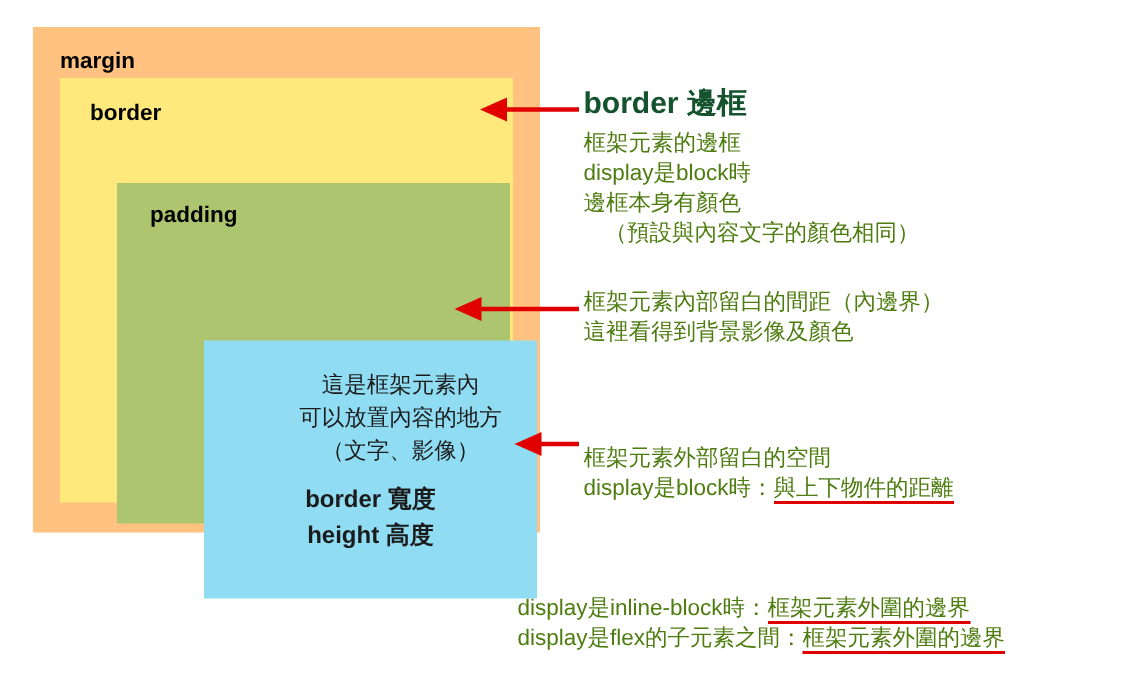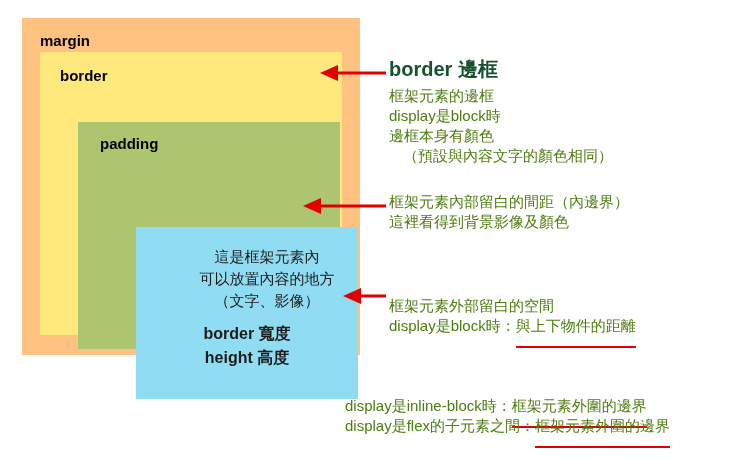--- a/index.html
+++ b/index.html
@@ -105,21 +105,21 @@
   .ann-line {
     color: #4d7c0f;
     font-size: 15px;
     line-height: 20px;
     margin: 0;
   }
   .ann-line.indent { padding-left: 14px; }
 
   .u-red {
     border-bottom: 2px solid #e00000;
-    padding-bottom: 12px;
+    padding-bottom: 0px;
   }
 
   #ann-border  { left: 389px; top: 60px; }
   #ann-padding { left: 389px; top: 192px; }
   #ann-margin  { left: 389px; top: 283px; }
 
   #margin-extra-lines {
     position: absolute;
     left: 345px;
     top: 396px;

